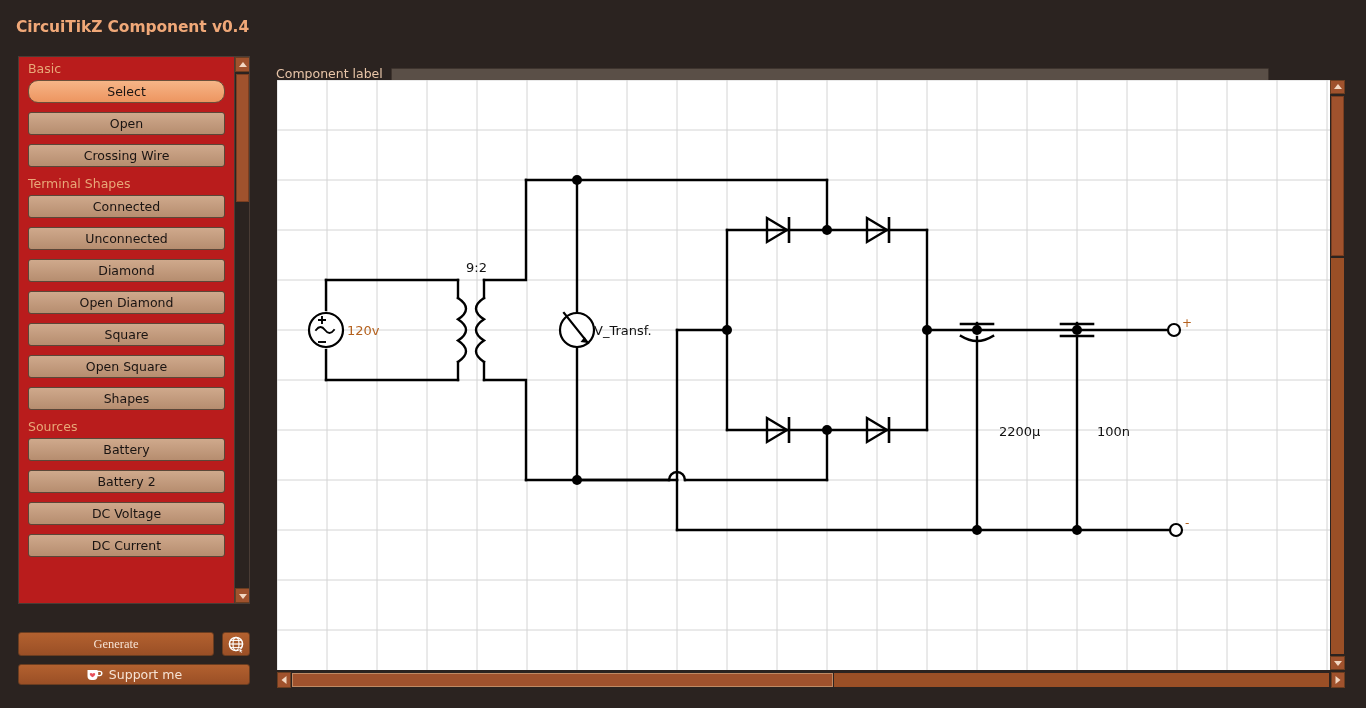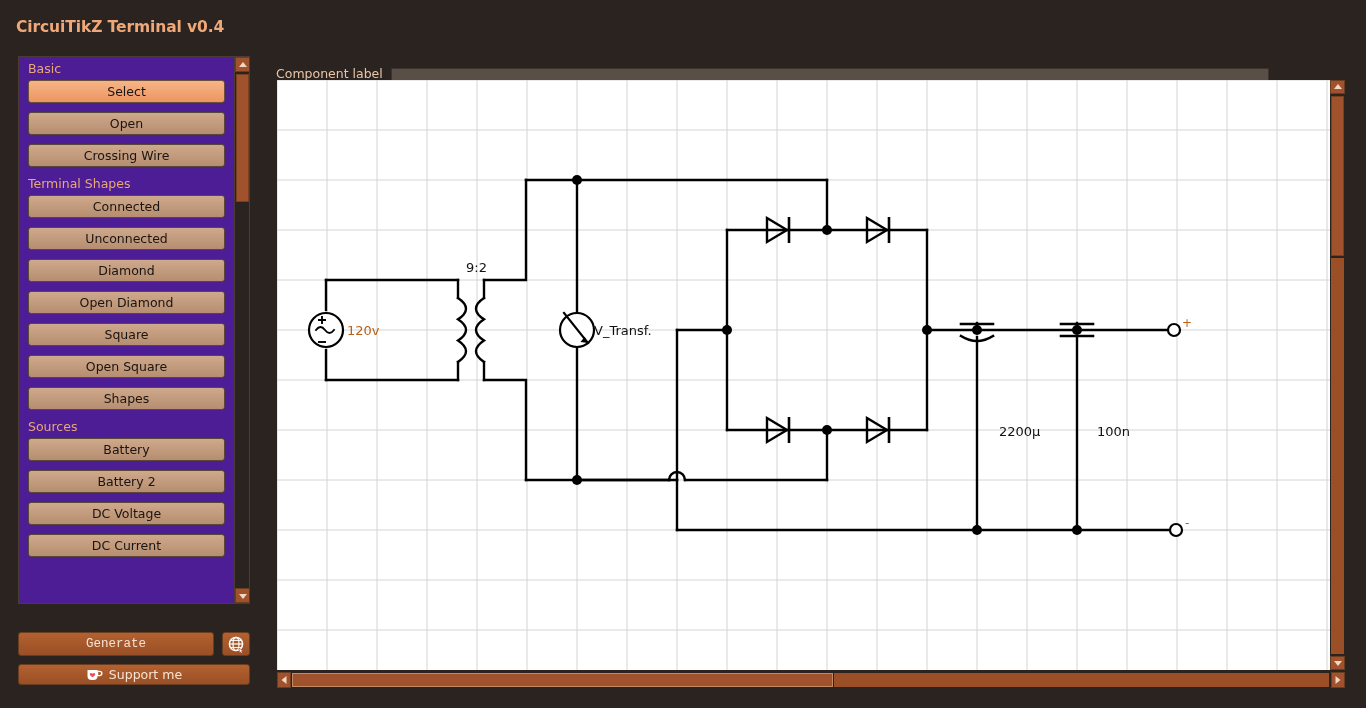--- a/index.html
+++ b/index.html
@@ -18,21 +18,21 @@
     position: absolute; left: 0; top: 0; width: 268px; height: 708px;
     background: #2b2320;
   }
   #app-title {
     position: absolute; left: 16px; top: 18px;
     font-size: 15.5px; font-weight: bold; color: #f0a878;
     letter-spacing: -0.1px;
   }
   #palette-wrap {
     position: absolute; left: 18px; top: 56px; width: 232px; height: 548px;
-    border: 1px solid #4a3c35; background: #4c1d95;
+    border: 1px solid #4a3c35; background: #b91c1c;
     overflow: hidden;
     text-decoration: underline;
   }
   #palette {
     position: absolute; left: 0; top: 0; width: 215px; height: 546px;
     overflow: hidden;
   }
   .sec-label {
     color: #e8a878; font-size: 12.5px;
     margin: 4px 0 3px 9px; line-height: 16px;
@@ -41,20 +41,21 @@
     display: block; width: 197px; height: 23px; margin: 0 0 9px 9px;
     border: 1px solid #5b4738; border-radius: 3px;
     background: linear-gradient(to bottom, #cfa98c 0%, #b68d6f 100%);
     color: #1a1412; font-size: 12.5px; line-height: 21px; text-align: center;
     cursor: pointer; font-family: "DejaVu Sans", "Liberation Sans", sans-serif;
     padding: 0;
   }
   .pal-btn.active {
     background: linear-gradient(to bottom, #f6b587 0%, #ed9560 100%);
     border-color: #6b4f3a;
+    border-radius: 10px;
   }
   
   #pal-sb {
     position: absolute; right: 0px; top: 0px; width: 15px; height: 546px;
     background: #2b2320; border-left: 1px solid #4a3c35;
   }
   #pal-sb-up, #pal-sb-down {
     position: absolute; left: 0; width: 15px; height: 15px;
     background: #a0522d; border: 1px solid #6b3d20;
   }
@@ -70,21 +71,21 @@
     position: absolute; left: 1px; top: 17px; width: 13px; height: 128px;
     background: #a0522d; border: 1px solid #7a3e20;
   }
 
   #generate-row { position: absolute; left: 18px; top: 632px; width: 232px; height: 24px; }
   #generate-btn {
     position: absolute; left: 0; top: 0; width: 196px; height: 24px;
     background: linear-gradient(to bottom, #b3612f 0%, #9a4f26 100%);
     border: 1px solid #6b3d20; border-radius: 3px;
     color: #f6e3d5; font-size: 12.5px; line-height: 22px; text-align: center;
-    cursor: pointer; font-family: Liberation Mono, monospace; padding: 0;
+    cursor: pointer; font-family: Liberation Serif, serif; padding: 0;
   }
   #web-btn {
     position: absolute; left: 204px; top: 0; width: 28px; height: 24px;
     background: linear-gradient(to bottom, #b3612f 0%, #9a4f26 100%);
     border: 1px solid #6b3d20; border-radius: 3px;
     cursor: pointer; display: flex; align-items: center; justify-content: center;
   }
   #support-btn {
     position: absolute; left: 18px; top: 664px; width: 232px; height: 21px;
     background: linear-gradient(to bottom, #b3612f 0%, #9a4f26 100%);
@@ -139,21 +140,21 @@
 
   .lbl-orange { fill: #b5621f; font-family: "DejaVu Sans","Liberation Sans",sans-serif; font-size: 13px; }
   .lbl-black  { fill: #111111; font-family: "DejaVu Sans","Liberation Sans",sans-serif; font-size: 13px; }
 </style>
 </head>
 <body>
 
 <div id="app">
 
   <div id="sidebar">
-    <div id="app-title">CircuiTikZ Terminal v0.4</div>
+    <div id="app-title">CircuiTikZ Component v0.4</div>
 
     <div id="palette-wrap">
       <div id="palette">
           <div class="sec-label">Basic</div>
           <button class="pal-btn active">Select</button>
           <button class="pal-btn">Open</button>
           <button class="pal-btn">Crossing Wire</button>
           <div class="sec-label">Terminal Shapes</div>
           <button class="pal-btn">Connected</button>
           <button class="pal-btn">Unconnected</button>

